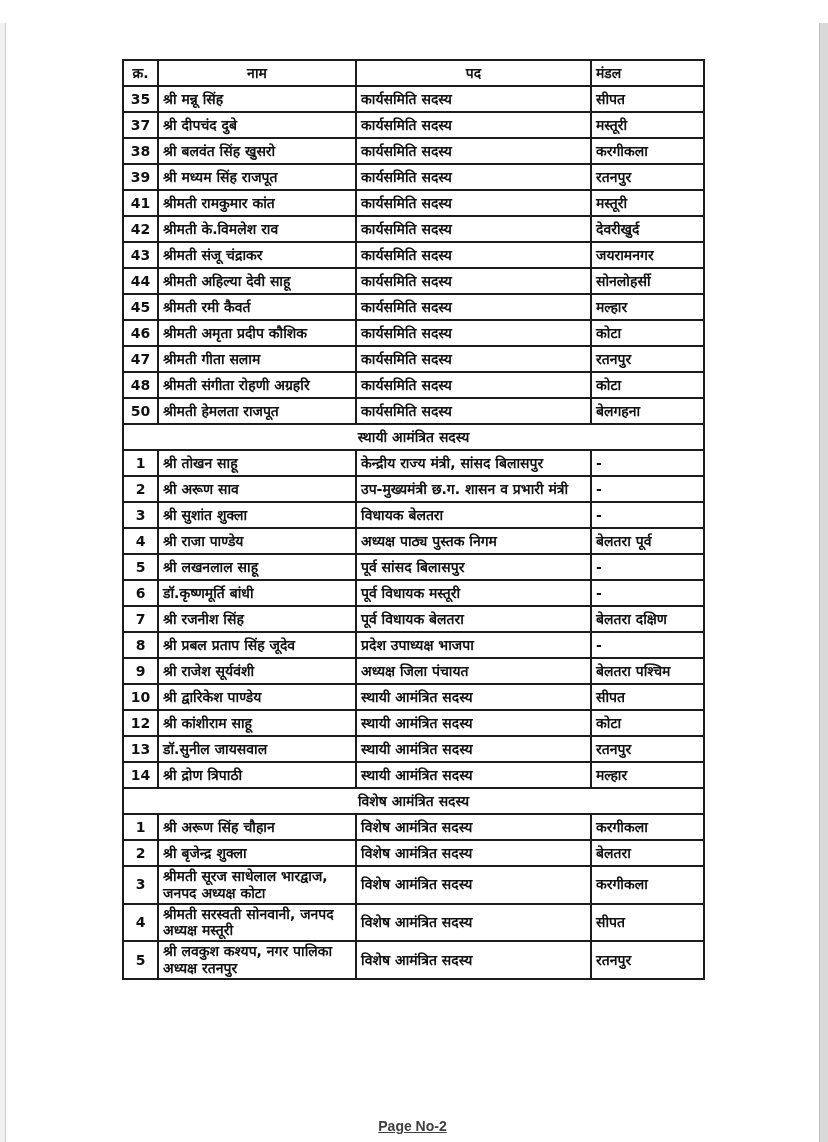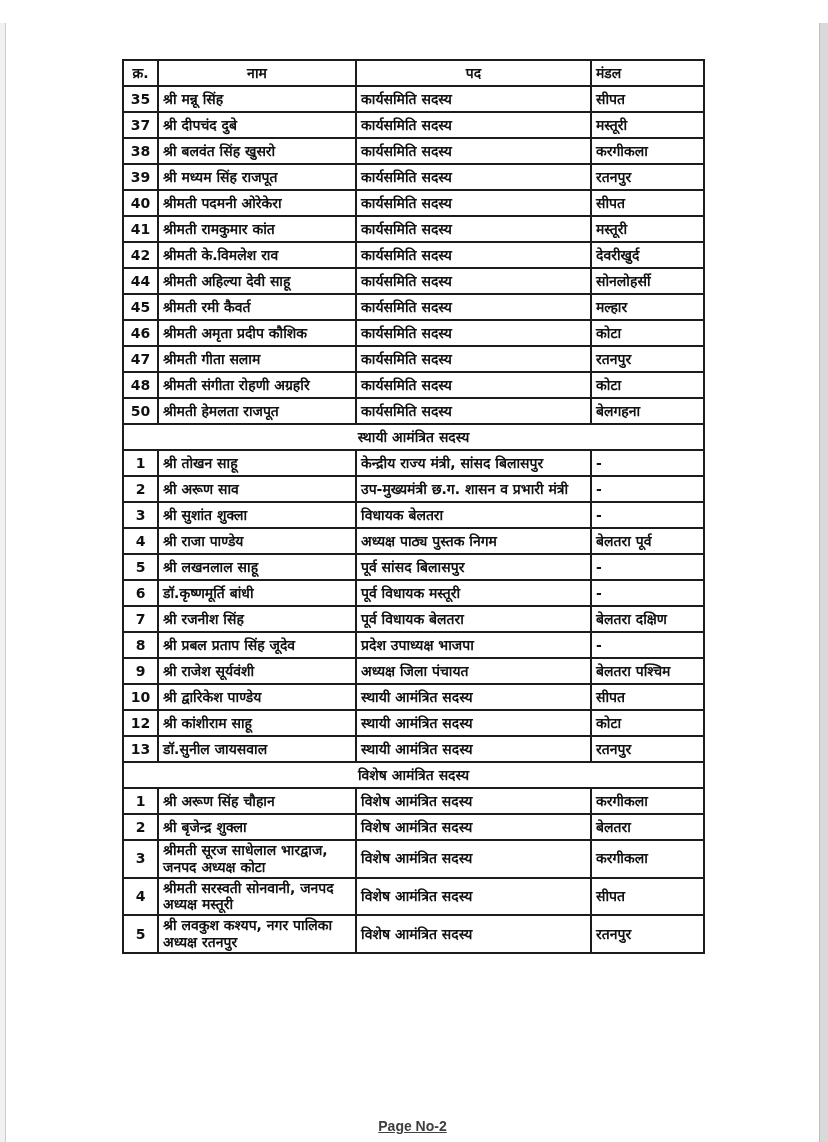--- a/index.html
+++ b/index.html
@@ -123,36 +123,36 @@
           <td class="cell-post">कार्यसमिति सदस्य</td>
           <td class="cell-zone">करगीकला</td>
         </tr>
         <tr>
           <td class="cell-num">39</td>
           <td class="cell-name">श्री मध्यम सिंह राजपूत</td>
           <td class="cell-post">कार्यसमिति सदस्य</td>
           <td class="cell-zone">रतनपुर</td>
         </tr>
         <tr>
-          <td class="cell-num">40</td>
-          <td class="cell-name">श्रीमती पदमनी ओरेकेरा</td>
-          <td class="cell-post">कार्यसमिति सदस्य</td>
-          <td class="cell-zone">सीपत</td>
-        </tr>
-        <tr>
           <td class="cell-num">41</td>
           <td class="cell-name">श्रीमती रामकुमार कांत</td>
           <td class="cell-post">कार्यसमिति सदस्य</td>
           <td class="cell-zone">मस्तूरी</td>
         </tr>
         <tr>
           <td class="cell-num">42</td>
           <td class="cell-name">श्रीमती के.विमलेश राव</td>
           <td class="cell-post">कार्यसमिति सदस्य</td>
           <td class="cell-zone">देवरीखुर्द</td>
+        </tr>
+        <tr>
+          <td class="cell-num">43</td>
+          <td class="cell-name">श्रीमती संजू चंद्राकर</td>
+          <td class="cell-post">कार्यसमिति सदस्य</td>
+          <td class="cell-zone">जयरामनगर</td>
         </tr>
         <tr>
           <td class="cell-num">44</td>
           <td class="cell-name">श्रीमती अहिल्या देवी साहू</td>
           <td class="cell-post">कार्यसमिति सदस्य</td>
           <td class="cell-zone">सोनलोहर्सी</td>
         </tr>
         <tr>
           <td class="cell-num">45</td>
           <td class="cell-name">श्रीमती रमी कैवर्त</td>
@@ -250,20 +250,26 @@
           <td class="cell-num">12</td>
           <td class="cell-name">श्री कांशीराम साहू</td>
           <td class="cell-post">स्थायी आमंत्रित सदस्य</td>
           <td class="cell-zone">कोटा</td>
         </tr>
         <tr>
           <td class="cell-num">13</td>
           <td class="cell-name">डॉ.सुनील जायसवाल</td>
           <td class="cell-post">स्थायी आमंत्रित सदस्य</td>
           <td class="cell-zone">रतनपुर</td>
+        </tr>
+        <tr>
+          <td class="cell-num">14</td>
+          <td class="cell-name">श्री द्रोण त्रिपाठी</td>
+          <td class="cell-post">स्थायी आमंत्रित सदस्य</td>
+          <td class="cell-zone">मल्हार</td>
         </tr>
         <tr class="section-row">
           <td colspan="4">विशेष आमंत्रित सदस्य</td>
         </tr>
         <tr>
           <td class="cell-num">1</td>
           <td class="cell-name">श्री अरूण सिंह चौहान</td>
           <td class="cell-post">विशेष आमंत्रित सदस्य</td>
           <td class="cell-zone">करगीकला</td>
         </tr>

